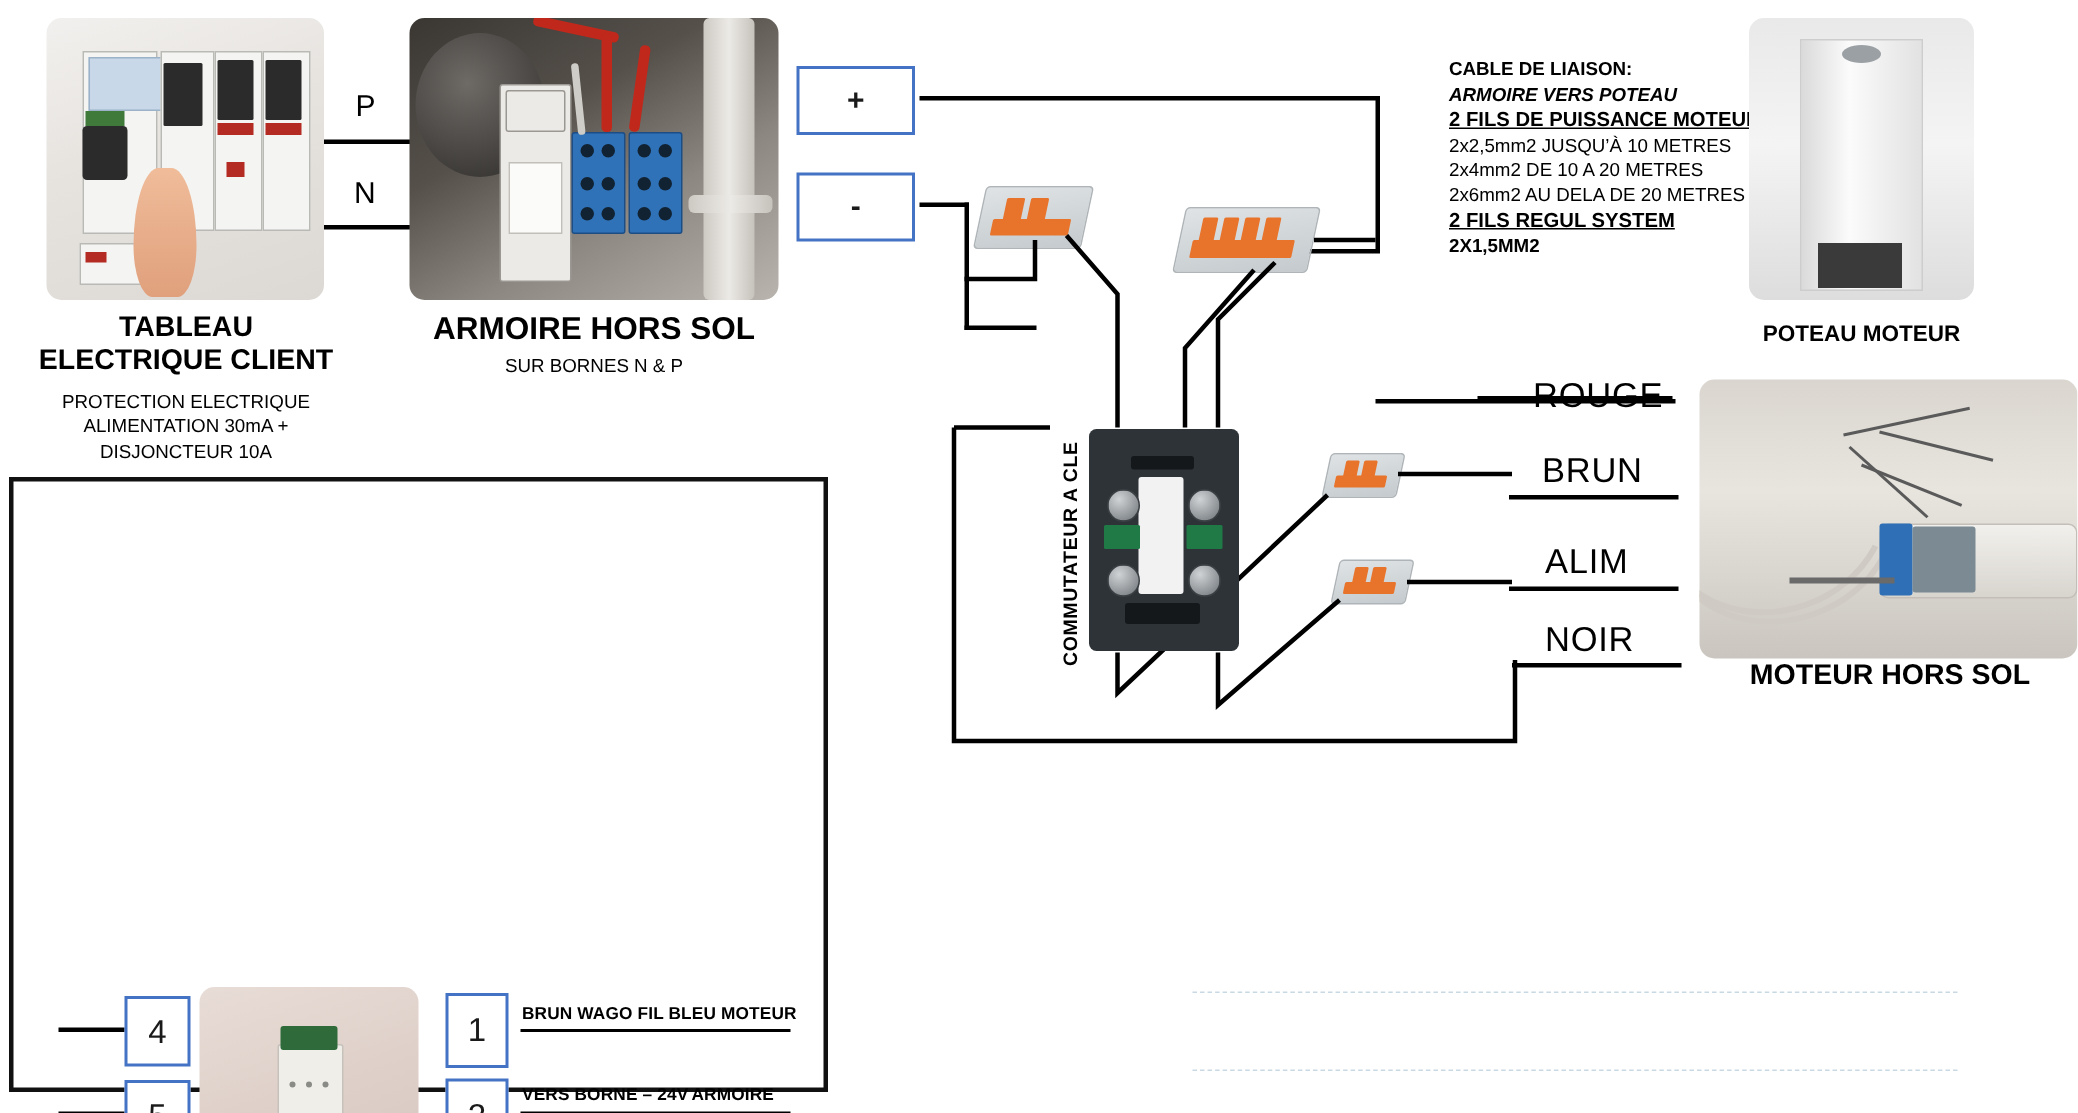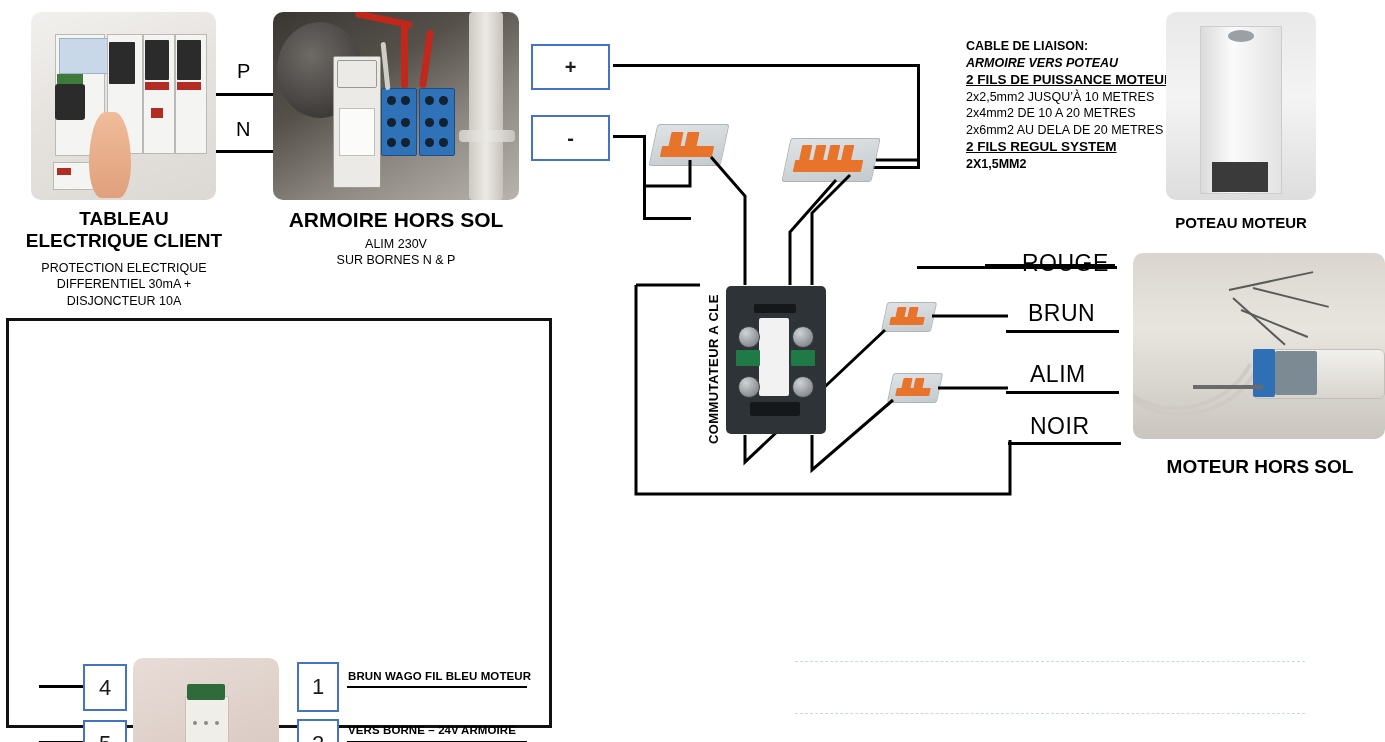--- a/index.html
+++ b/index.html
@@ -126,21 +126,21 @@
     <div class="red" style="left:26px;top:156px;width:14px;height:7px;"></div>
     <div class="finger" style="left:58px;top:100px;width:42px;height:86px;"></div>
   </div>
 </div>
 <div class="cap-title" style="left:10px;top:208px;width:228px;">
   <span>TABLEAU</span><br>
   <span>ELECTRIQUE CLIENT</span>
 </div>
 <div class="cap-sub" style="left:10px;top:260px;width:228px;">
   <div>PROTECTION ELECTRIQUE</div>
-  <div>DIFFERENTIEL 30mA +</div>
+  <div>ALIMENTATION 30mA +</div>
   <div>DISJONCTEUR 10A</div>
 </div>
 
 <div class="pn" style="left:237px;top:60px;">P</div>
 <div class="hl" style="left:216px;top:93px;width:60px;"></div>
 <div class="pn" style="left:236px;top:118px;">N</div>
 <div class="hl" style="left:216px;top:150px;width:60px;"></div>
 
 <div class="photo ph-armoire" style="left:273px;top:12px;width:246px;height:188px;">
   <div class="inner">
@@ -165,21 +165,20 @@
     <div class="rw" style="left:82px;top:4px;width:58px;height:7px;transform:rotate(12deg);"></div>
     <div class="rw" style="left:128px;top:10px;width:7px;height:66px;"></div>
     <div class="rw" style="left:150px;top:18px;width:7px;height:58px;transform:rotate(8deg);"></div>
     <div class="gw" style="left:110px;top:30px;width:5px;height:48px;transform:rotate(-6deg);"></div>
     <div class="pipe" style="left:196px;top:0px;width:34px;height:188px;"></div>
     <div class="pipe" style="left:186px;top:118px;width:56px;height:12px;"></div>
   </div>
 </div>
 <div class="cap-title" style="left:258px;top:208px;width:276px;font-size:21px;">ARMOIRE HORS SOL</div>
 <div class="cap-sub" style="left:250px;top:236px;width:292px;">
-  <div>ALIM 230V</div>
   <div>SUR BORNES N &amp; P</div>
 </div>
 
 <div class="pmbox" style="left:531px;top:44px;width:75px;height:42px;">+</div>
 <div class="pmbox" style="left:531px;top:115px;width:75px;height:42px;">-</div>
 
 <div class="hl" style="left:613px;top:64px;width:307px;"></div>
 <div class="vl" style="left:917px;top:64px;height:104px;"></div>
 <div class="hl" style="left:853px;top:166px;width:67px;"></div>
 <div class="hl" style="left:985px;top:264px;width:130px;"></div>
@@ -283,21 +282,21 @@
     <div class="lead" style="left:96px;top:36px;width:86px;transform:rotate(-12deg);"></div>
     <div class="lead" style="left:108px;top:56px;width:72px;transform:rotate(22deg);"></div>
     <div class="lead" style="left:120px;top:34px;width:78px;transform:rotate(14deg);"></div>
     <div class="lead" style="left:100px;top:44px;width:70px;transform:rotate(42deg);"></div>
     <div class="tube" style="left:120px;top:96px;width:130px;height:48px;"></div>
     <div class="ring" style="left:120px;top:96px;width:22px;height:48px;"></div>
     <div class="ring2" style="left:142px;top:98px;width:42px;height:44px;"></div>
     <div class="lead" style="left:60px;top:132px;width:70px;height:4px;background:#6a6a6a;"></div>
   </div>
 </div>
-<div class="cap-photo" style="left:1140px;top:456px;width:240px;font-size:19px;">MOTEUR HORS SOL</div>
+<div class="cap-photo" style="left:1140px;top:440px;width:240px;font-size:19px;">MOTEUR HORS SOL</div>
 
 <div class="wirelbl" style="left:1022px;top:250px;">ROUGE</div>
 <div class="hl" style="left:917px;top:266px;width:200px;"></div>
 
 <div class="wirelbl" style="left:1028px;top:300px;">BRUN</div>
 <div class="hl" style="left:1006px;top:330px;width:113px;"></div>
 
 <div class="wirelbl" style="left:1030px;top:361px;">ALIM</div>
 <div class="hl" style="left:1006px;top:391px;width:113px;"></div>
 

